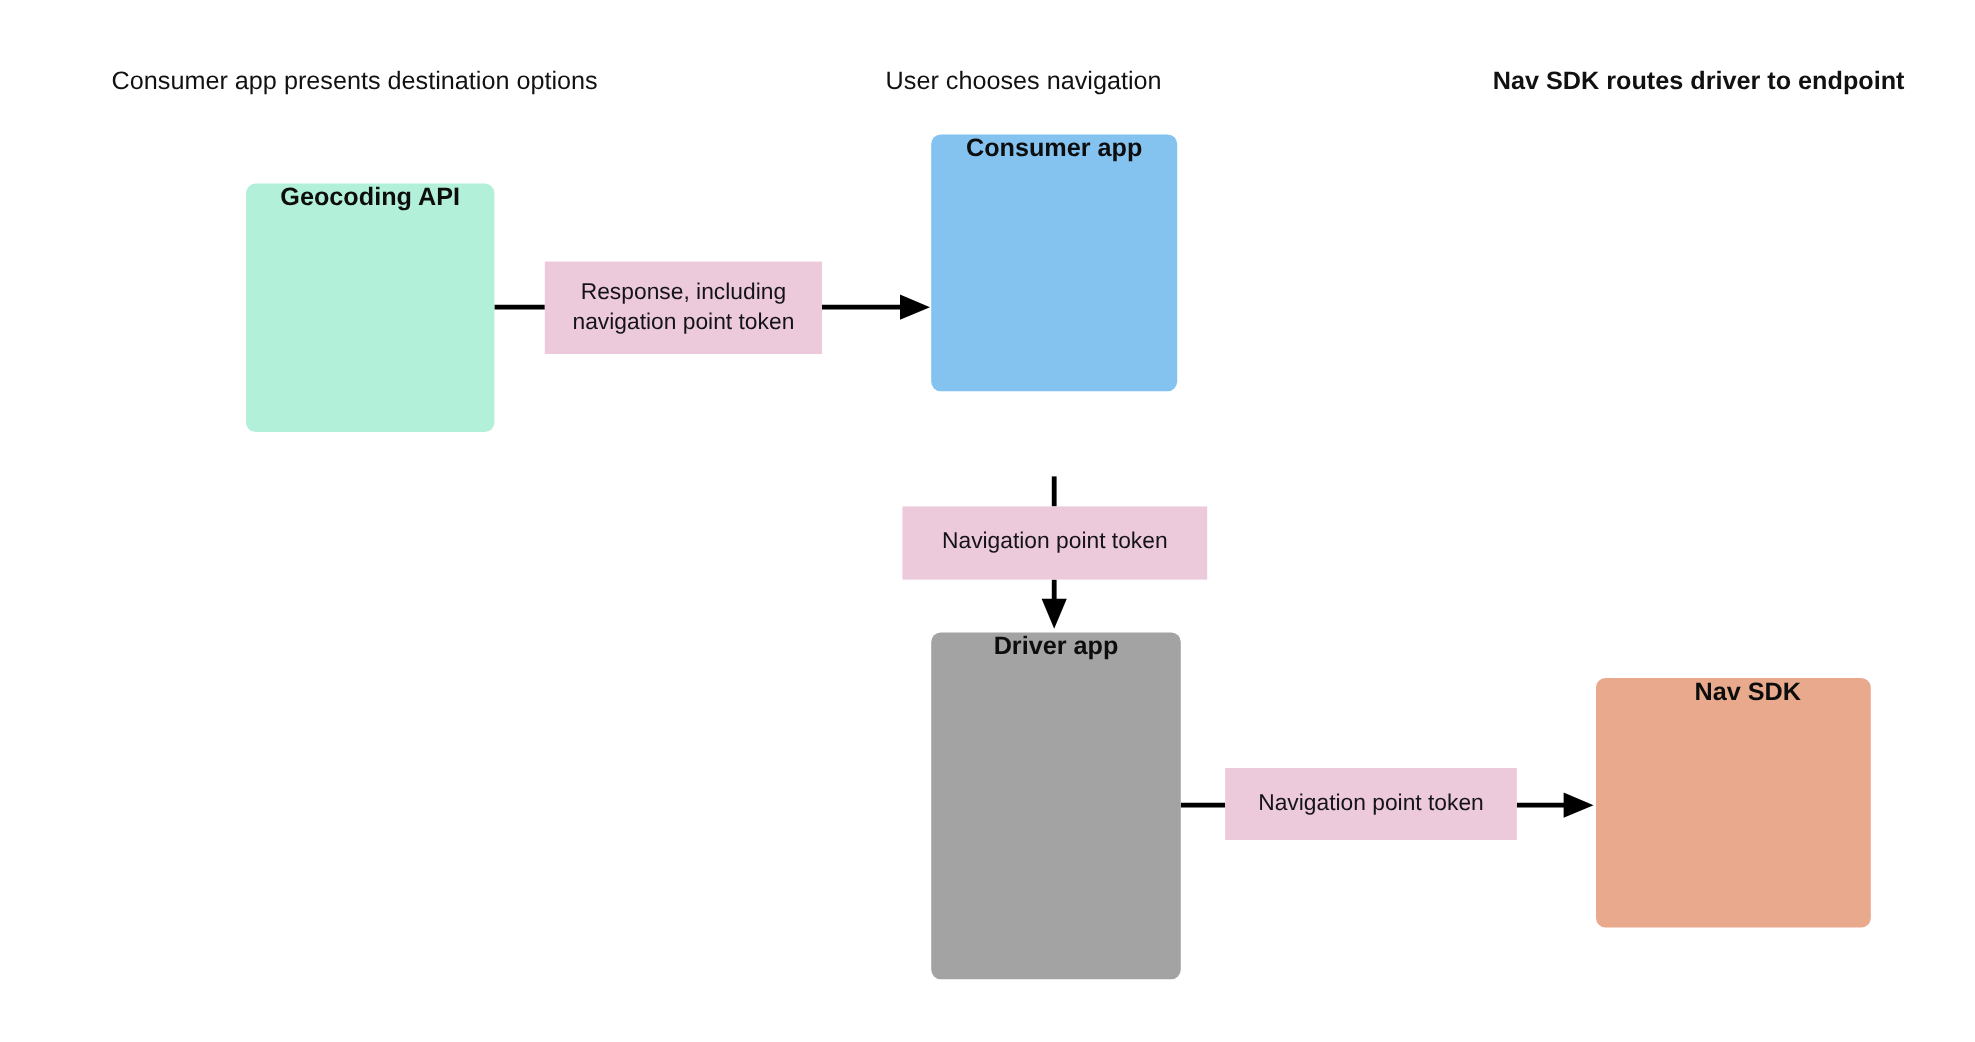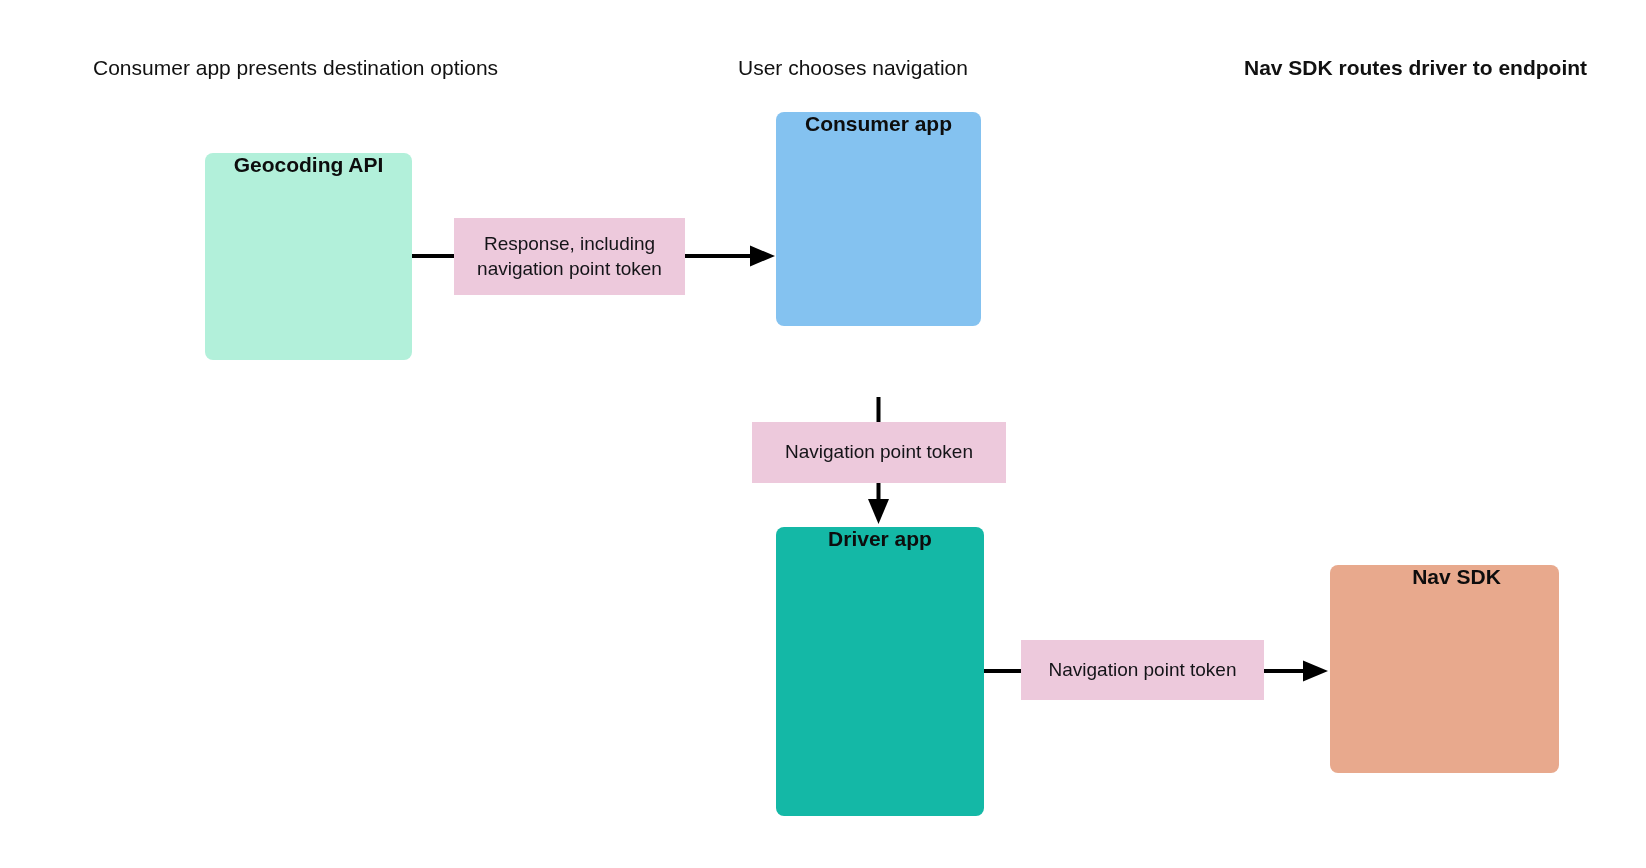--- a/index.html
+++ b/index.html
@@ -100,21 +100,21 @@
   </svg>
 
   <div class="node" id="node-geocoding" style="background-color: rgb(178, 240, 218);">
     <span>Geocoding API</span>
   </div>
 
   <div class="node" id="node-consumer" style="background-color: rgb(132, 194, 240);">
     <span>Consumer app</span>
   </div>
 
-  <div class="node" id="node-driver" style="background-color: #14b8a6;">
+  <div class="node" id="node-driver" style="background-color: #a3a3a3;">
     <span>Driver app</span>
   </div>
 
   <div class="node" id="node-navsdk" style="background-color: rgb(232, 169, 141); padding-left: 24px;">
     <span>Nav SDK</span>
   </div>
 
   <div class="edge-label" id="edge-label-0" style="background-color: rgb(237, 201, 220);">Response, including navigation point token</div>
 
   <div class="edge-label" id="edge-label-1" style="background-color: rgb(237, 201, 220);">Navigation point token</div>

